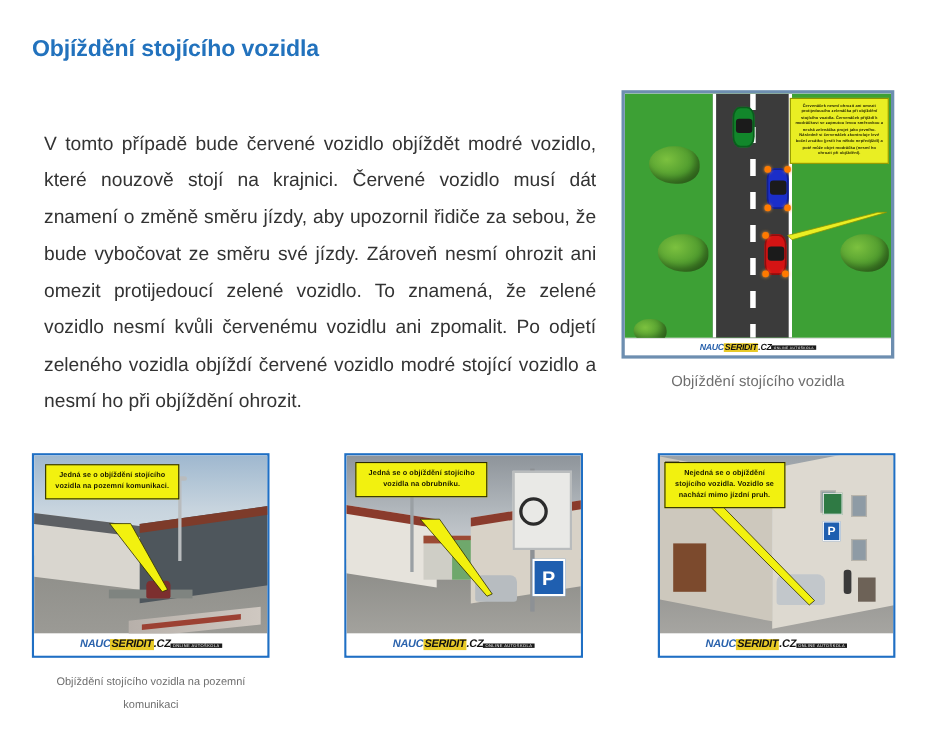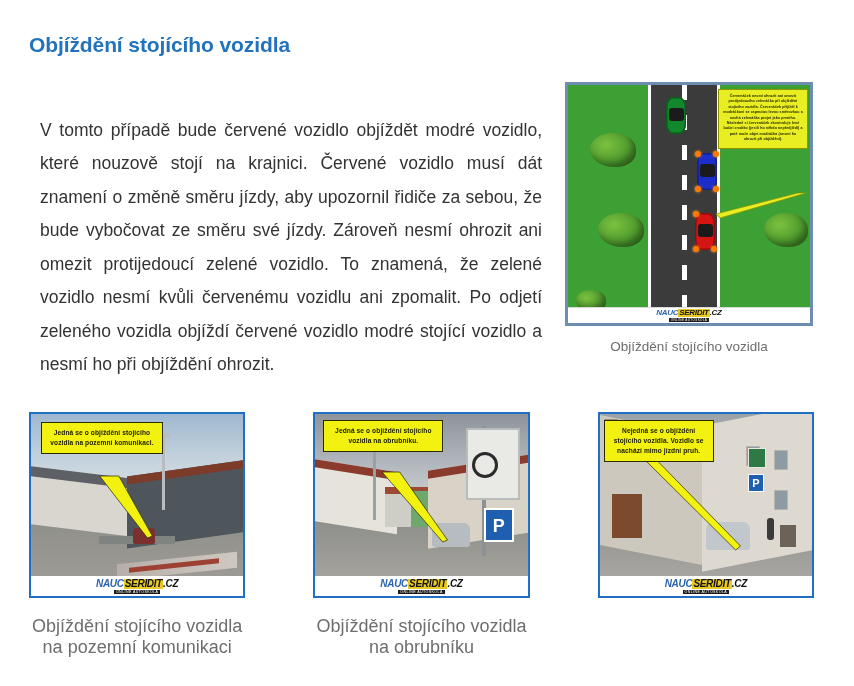--- a/index.html
+++ b/index.html
@@ -165,21 +165,21 @@
     font-size: 3px;
     letter-spacing: 0.4px;
     color: #ffffff;
     background: #1b1b1b;
     text-align: center;
     padding: 0 2px;
     font-style: normal;
     font-weight: normal;
     margin-top: 1px;
   }
-  .wm-wrap { display: flex; flex-direction: column; align-items: center; }
+  .wm-wrap { display: flex; flex-direction: row; align-items: center; }
 
   .fig-caption {
     margin-top: 11px;
     text-align: center;
     font-size: 13.5px;
     color: #6e6e6e;
     line-height: 20px;
   }
 
   
@@ -268,23 +268,23 @@
 
   .photo-wm {
     height: 20px;
     background: #ffffff;
     display: flex; align-items: center; justify-content: center;
   }
   .photo-wm .watermark { font-size: 10px; }
   .photo-wm .wm-sub { font-size: 3.6px; }
 
   .gal-caption {
-    margin-top: 18px;
+    margin-top: 12px;
     text-align: center;
-    font-size: 18px;
+    font-size: 10px;
     color: #6e6e6e;
     line-height: 21px;
   }
 </style>
 </head>
 <body>
 
 <div class="page">
 
   <h1 class="page-title">Objíždění stojícího vozidla</h1>
@@ -404,21 +404,20 @@
           <span class="wm-wrap">
             <span class="watermark">
               <span class="wm-a">NAUC</span>
                 <span class="wm-b">SERIDIT</span>
                 <span class="wm-c">.CZ</span>
             </span>
             <span class="wm-sub">ONLINE AUTOŠKOLA</span>
           </span>
         </div>
       </div>
-      <figcaption class="gal-caption">Objíždění stojícího vozidla na obrubníku</figcaption>
     </figure>
 
     <figure class="gal-item" style="margin-top:0;margin-bottom:0;">
       <div class="photo-frame">
         <div class="photo p3">
           <div class="sky"></div>
           <div class="ground"></div>
           <div class="bldg-l"></div>
           <div class="door-l"></div>
           <div class="bldg-r"></div>

